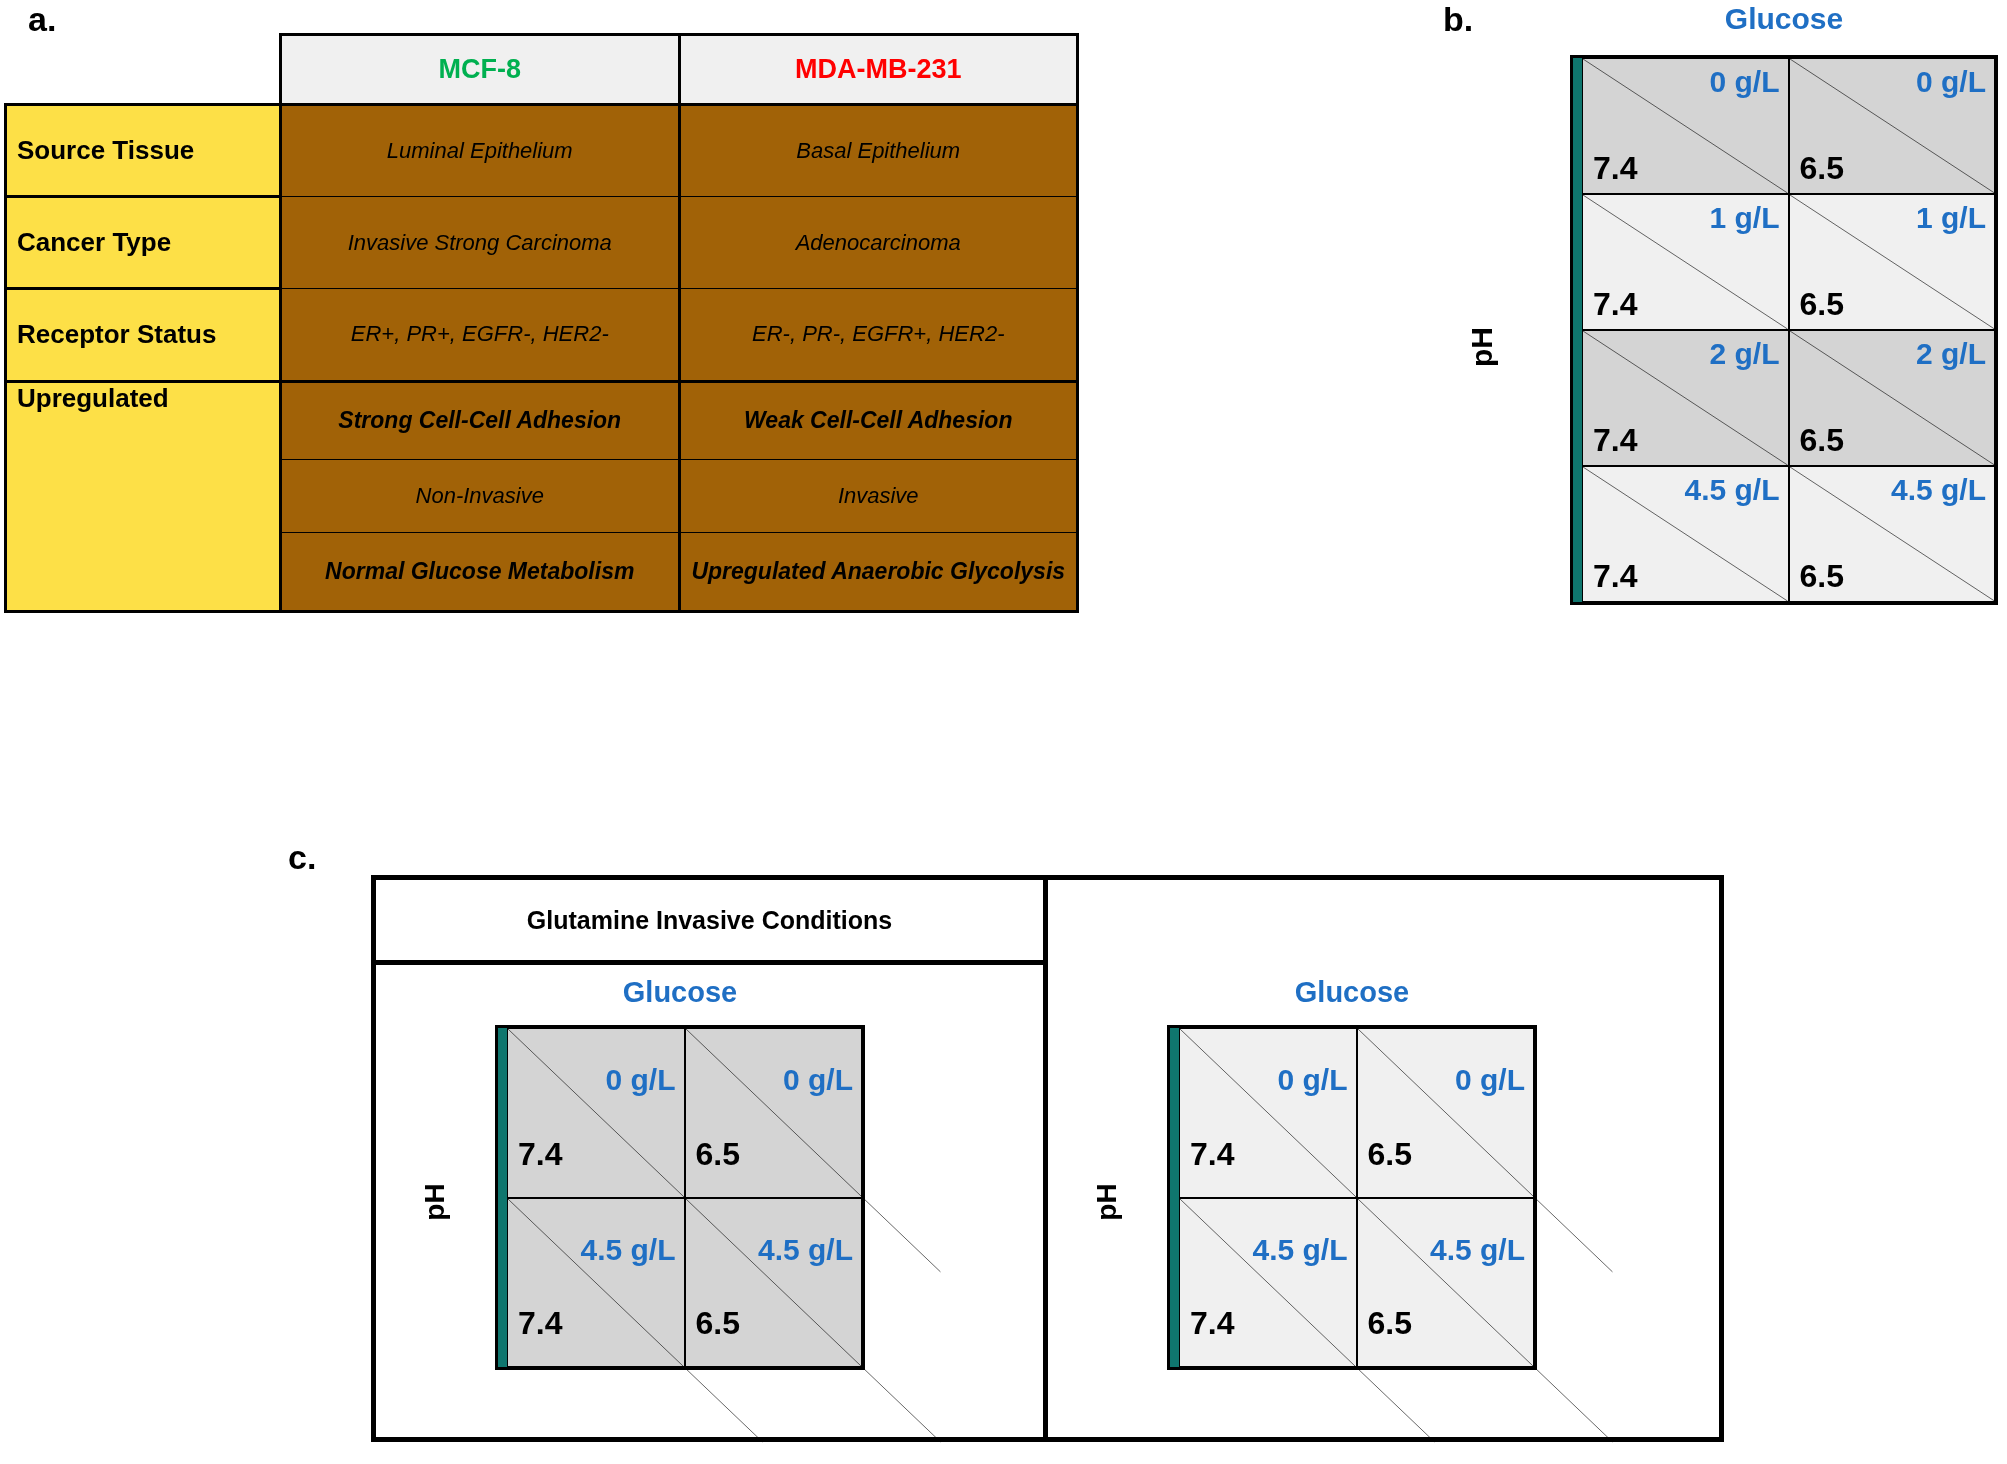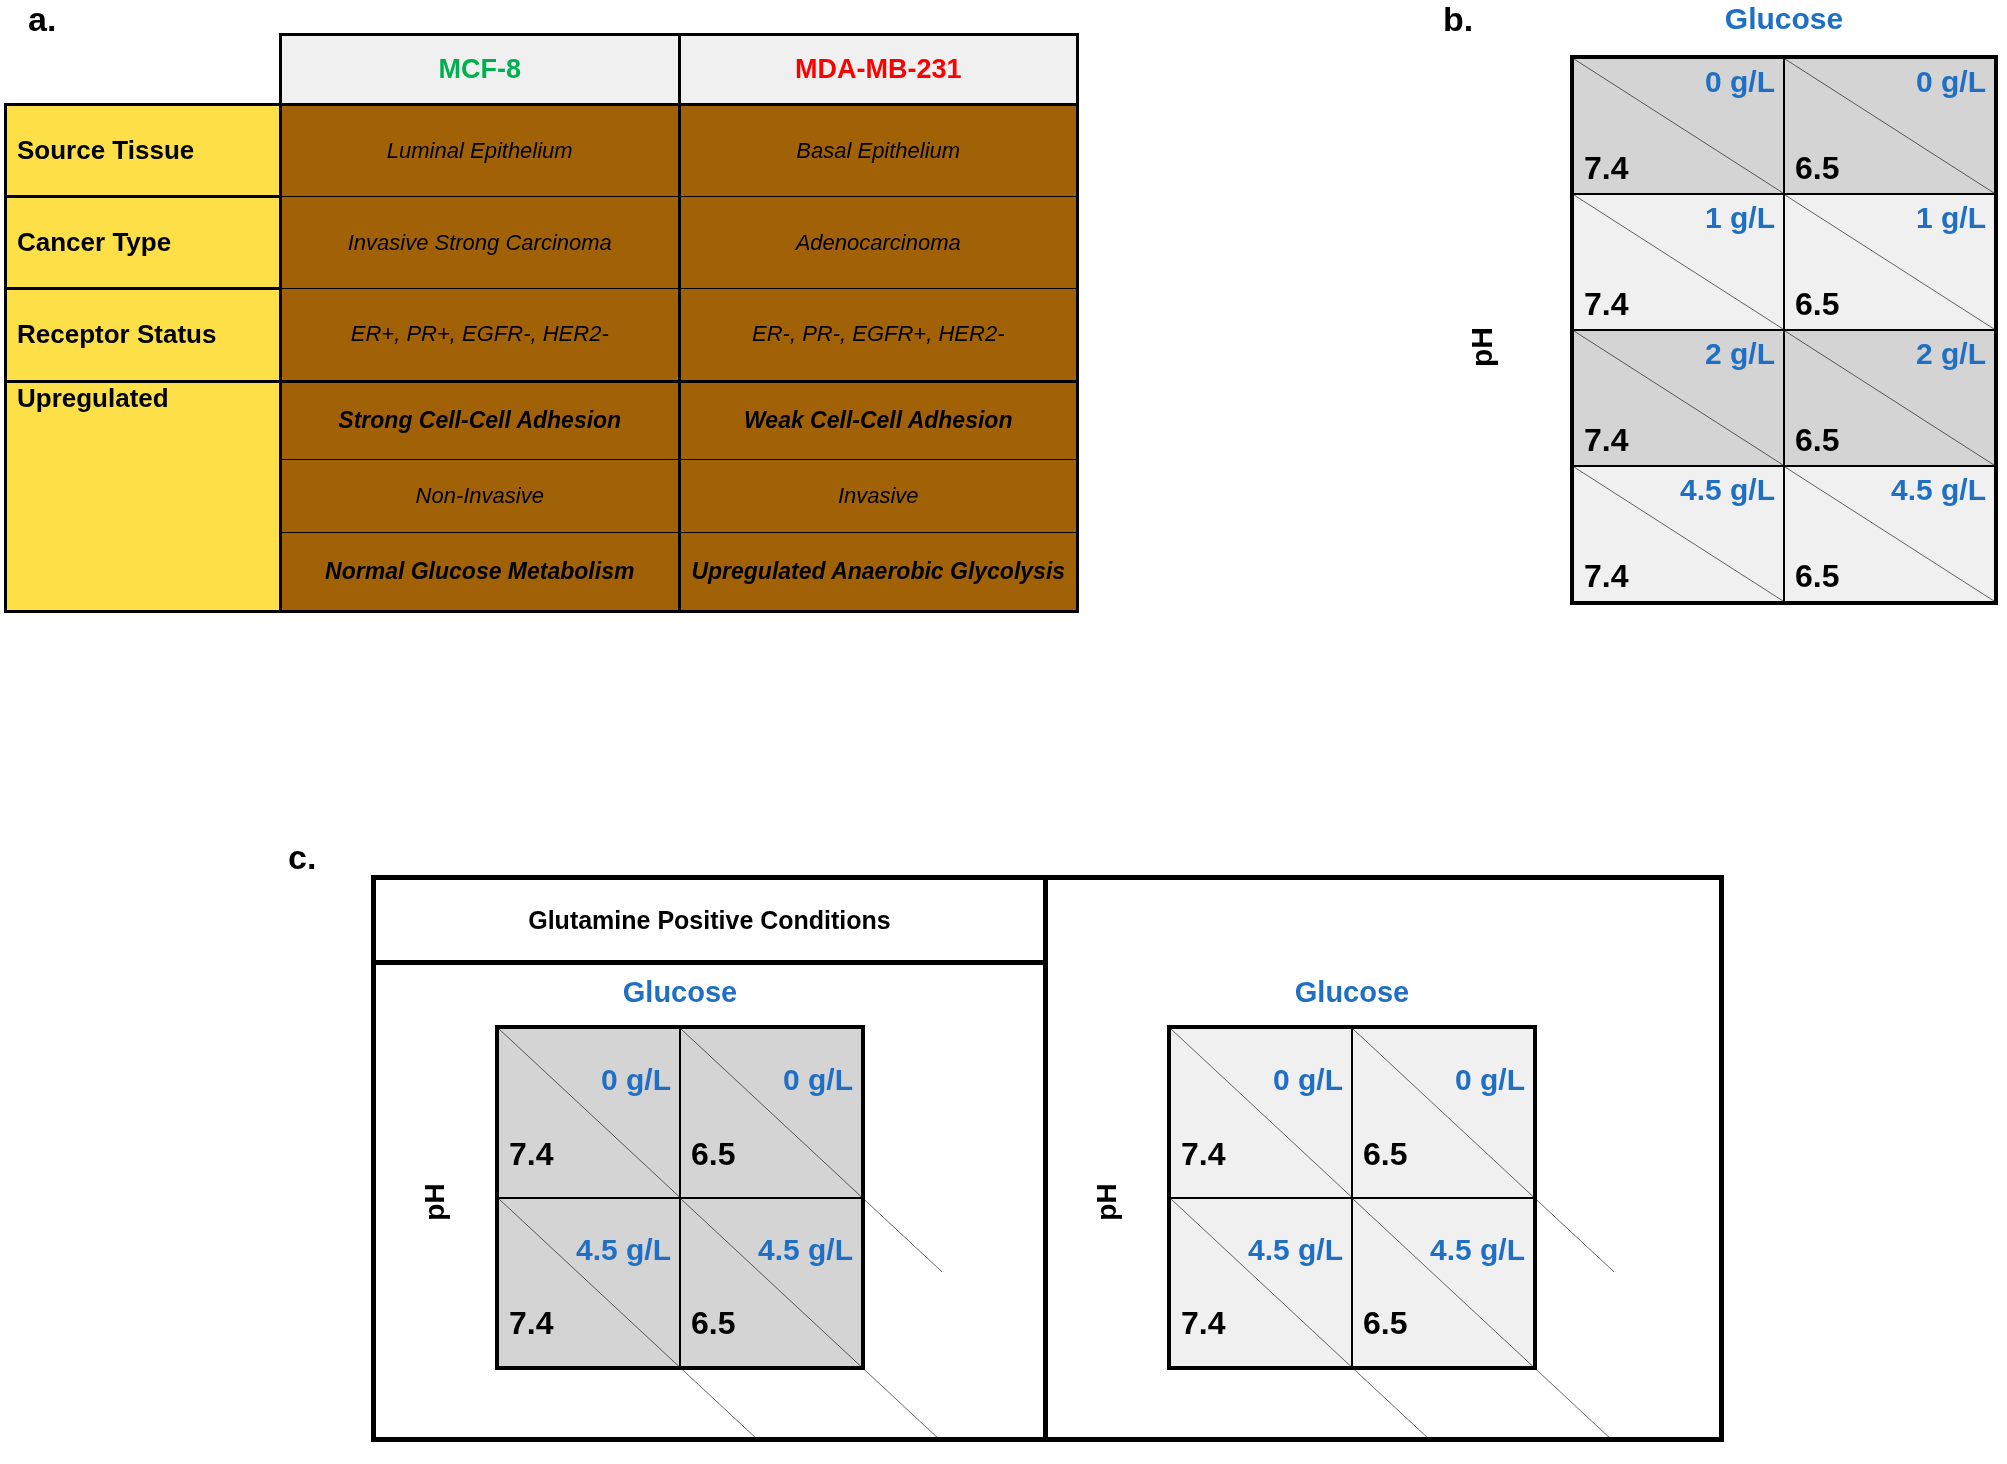--- a/index.html
+++ b/index.html
@@ -99,20 +99,21 @@
     transform: rotate(-90deg);
     transform-origin: center center;
     white-space: nowrap;
   }
   .cond-grid {
     position: absolute;
     display: grid;
     border: 3px solid #000;
     box-sizing: border-box;
     background: #0f766e;
+    padding-left: 9px;
   }
   .cell {
     position: relative;
     box-sizing: border-box;
     border: 1.5px solid #000;
     overflow: visible;
   }
   .cell.dark  { background: #d4d4d4; }
   .cell.light { background: #f0f0f0; }
   .cell .diag {
@@ -296,21 +297,21 @@
     <span class="glu">4.5 g/L</span>
     <span class="ph">6.5</span>
   </div>
 </div>
 
 <div class="panel-letter" style="left:288px; top:838px;">c.</div>
 
 <div id="panel-c-frame">
 
   <div id="c-half-left" class="c-half">
-    <div class="c-head">Glutamine Positive Conditions</div>
+    <div class="c-head">Glutamine Invasive Conditions</div>
 
     <div class="grid-title" style="left:119px; top:96px; width:370px; font-size:29px;">Glucose</div>
 
     <div class="ph-axis-label" style="left:40px; top:306px; font-size:28px;">pH</div>
 
     <div class="cond-grid grid-c" style="left:119px; top:145px; width:370px; height:345px;
                 grid-template-columns: 1fr 1fr; grid-template-rows: 1fr 1fr;">
 
       <div class="cell dark">
         <svg class="diag" viewBox="0 0 100 100" preserveAspectRatio="none">

